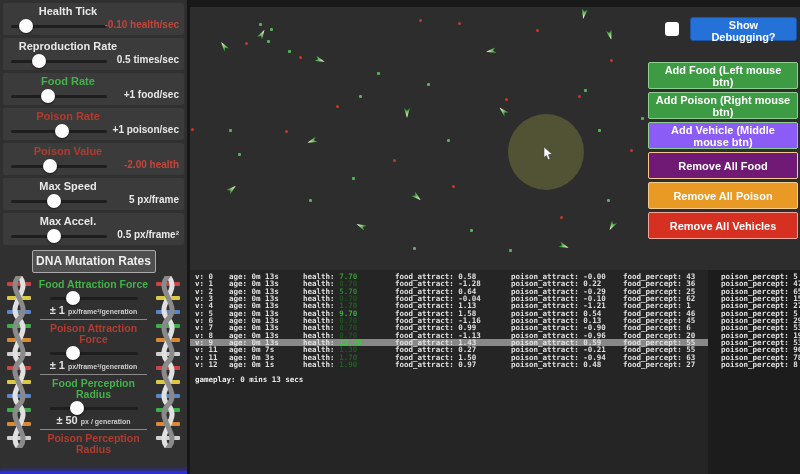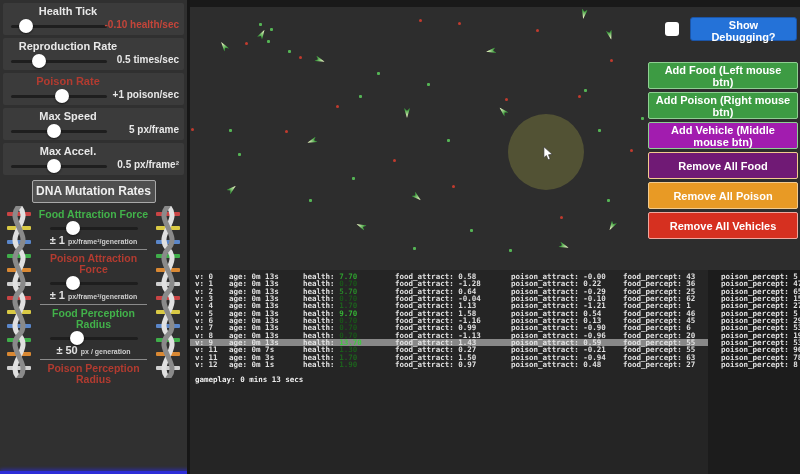--- a/index.html
+++ b/index.html
@@ -81,32 +81,50 @@
   <div class="sgroup">
     <div class="slabel" style="color: rgb(232, 232, 232);">Reproduction Rate</div>
     <div class="srow">
       <div class="strack">
         <div class="shandle" style="left: calc(29% - 7px);"></div>
       </div>
       <div class="svalue" style="color: rgb(232, 232, 232);">0.5 times/sec</div>
     </div>
   </div>
 
+  <div class="sgroup">
+    <div class="slabel" style="color: rgb(66, 178, 74);">Food Rate</div>
+    <div class="srow">
+      <div class="strack">
+        <div class="shandle" style="left: calc(39% - 7px);"></div>
+      </div>
+      <div class="svalue" style="color: rgb(232, 232, 232);">+1 food/sec</div>
+    </div>
+  </div>
 
   <div class="sgroup">
     <div class="slabel" style="color: rgb(178, 59, 48);">Poison Rate</div>
     <div class="srow">
       <div class="strack">
         <div class="shandle" style="left: calc(53% - 7px);"></div>
       </div>
       <div class="svalue" style="color: rgb(232, 232, 232);">+1 poison/sec</div>
     </div>
   </div>
 
 
+  <div class="sgroup">
+    <div class="slabel" style="color: rgb(178, 59, 48);">Poison Value</div>
+    <div class="srow">
+      <div class="strack">
+        <div class="shandle" style="left: calc(41% - 7px);"></div>
+      </div>
+      <div class="svalue" style="color: rgb(196, 69, 58);">-2.00 health</div>
+    </div>
+  </div>
 
   <div class="sgroup">
     <div class="slabel" style="color: rgb(232, 232, 232);">Max Speed</div>
     <div class="srow">
       <div class="strack">
         <div class="shandle" style="left: calc(45% - 7px);"></div>
       </div>
       <div class="svalue" style="color: rgb(232, 232, 232);">5 px/frame</div>
     </div>
   </div>
@@ -254,21 +272,21 @@
     </div>
 
   <div class="panel">
     <div class="debug-row">
       <button class="checkbox"></button>
       <button class="dbg-btn" id="dbg-btn" style="background: rgb(36, 114, 216); border-color: rgb(27, 85, 168);">Show Debugging?</button>
     </div>
     <div id="panel-buttons">
         <button class="pbtn" style="background: rgb(61, 155, 67); border-color: rgb(143, 207, 146);">Add Food (Left mouse btn)</button>
         <button class="pbtn" style="background: rgb(61, 155, 67); border-color: rgb(143, 207, 146);">Add Poison (Right mouse btn)</button>
-        <button class="pbtn" style="background: #a21caf; border-color: rgb(143, 207, 146);">Add Vehicle (Middle mouse btn)</button>
+        <button class="pbtn" style="background: #8b5cf6; border-color: rgb(143, 207, 146);">Add Vehicle (Middle mouse btn)</button>
         <button class="pbtn" style="background: #701a75; border-color: rgb(243, 203, 142);">Remove All Food</button>
         <button class="pbtn" style="background: rgb(232, 154, 37); border-color: rgb(243, 203, 142);">Remove All Poison</button>
         <button class="pbtn" style="background: rgb(214, 48, 32); border-color: rgb(240, 167, 158);">Remove All Vehicles</button>
       </div>
   </div>
 
   <div class="console">
     <div class="crows" id="console-rows">
         <div class="crow"><span>v: 0</span><span>age: 0m 13s</span><span><span>health: </span><span style="color: rgb(47, 162, 47);">7.70</span></span><span>food_attract: 0.58</span><span>poison_attract: -0.00</span><span>food_percept: 43</span><span>poison_percept: 5</span></div>
         <div class="crow"><span>v: 1</span><span>age: 0m 13s</span><span><span>health: </span><span style="color: rgb(25, 87, 25);">0.70</span></span><span>food_attract: -1.28</span><span>poison_attract: 0.22</span><span>food_percept: 36</span><span>poison_percept: 47</span></div>

